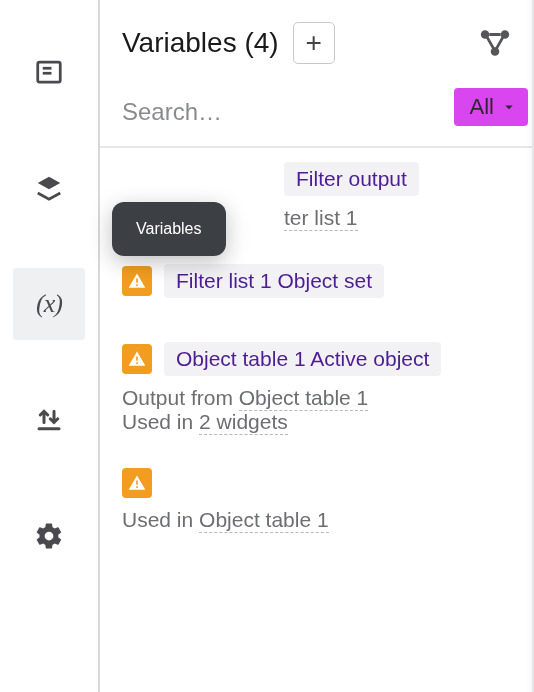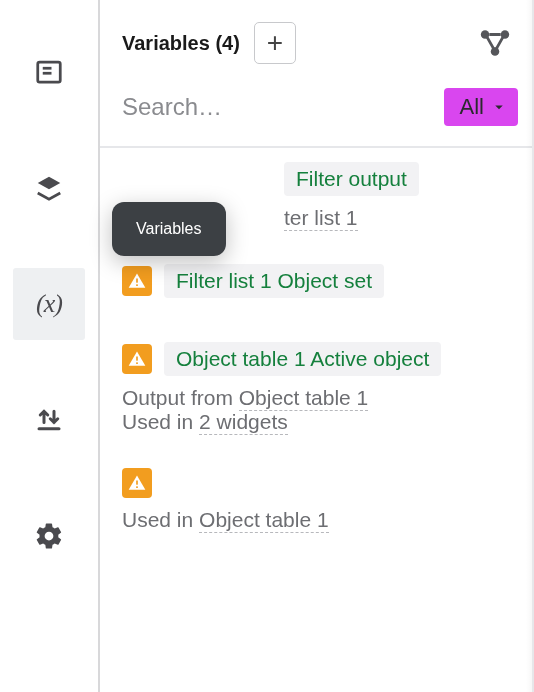--- a/index.html
+++ b/index.html
@@ -42,42 +42,42 @@
     background: linear-gradient(to right, rgba(0,0,0,0) 0%, rgba(0,0,0,0.03) 100%);
     border-right: 2px solid #e7e7ea;
   }
 
   .header {
     display: flex; align-items: center;
     padding: 22px 22px 16px 22px;
     gap: 14px;
   }
   .header-title {
-    font-size: 20px;
-    font-weight: 700;
+    font-size: 28px;
+    font-weight: 400;
     flex: 0 0 auto;
   }
   .add-btn {
     width: 42px; height: 42px;
     border: 1.5px solid #c8c9cc;
     border-radius: 5px;
     background: #fff;
     display:flex; align-items:center; justify-content:center;
     font-size: 28px; color: #444; line-height: 1;
     cursor: pointer;
   }
   .spacer { flex: 1; }
   .graph-btn {
     width: 34px; height: 34px; display:flex; align-items:center; justify-content:center;
     color: #55565a; cursor:pointer;
   }
 
   .search-row {
-    display: flex; align-items: center;
-    padding: 8px 16px 20px 22px;
+    display: flex; align-items: flex-end;
+    padding: 8px 6px 20px 22px;
     gap: 10px;
   }
   .search-input {
     flex: 1;
     border: none;
     font-size: 24px;
     color: #222;
     outline: none;
   }
   .search-input::placeholder { color: #8a8b8f; }
@@ -109,21 +109,21 @@
     background: #f29d1f;
     display:flex; align-items:center; justify-content:center;
     flex: 0 0 auto;
   }
   .warn-icon svg { width: 20px; height: 20px; }
   .var-name-chip {
     background: #f2f2f4;
     border-radius: 4px;
     padding: 5px 12px;
     font-size: 21px;
-    color: #15803d;
+    color: #4c1d95;
     font-weight: 500;
   }
   .var-meta {
     font-size: 21px;
     color: #6d6e72;
     margin-top: 0;
   }
   .meta-link {
     color: #6d6e72;
     border-bottom: 1.5px dashed #b7b8bc;

